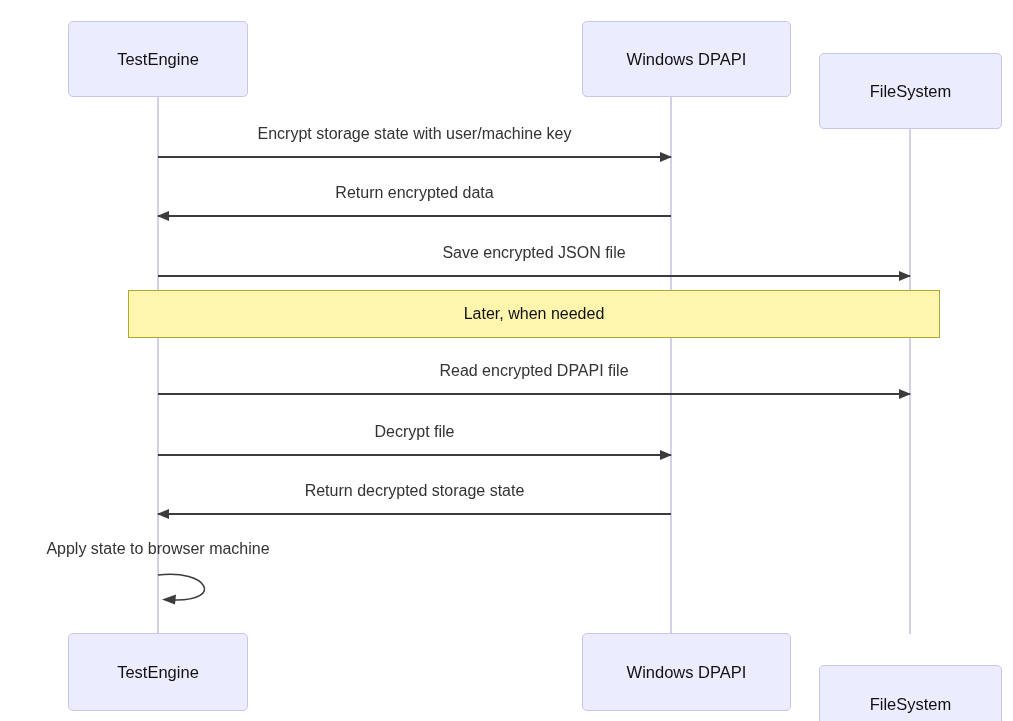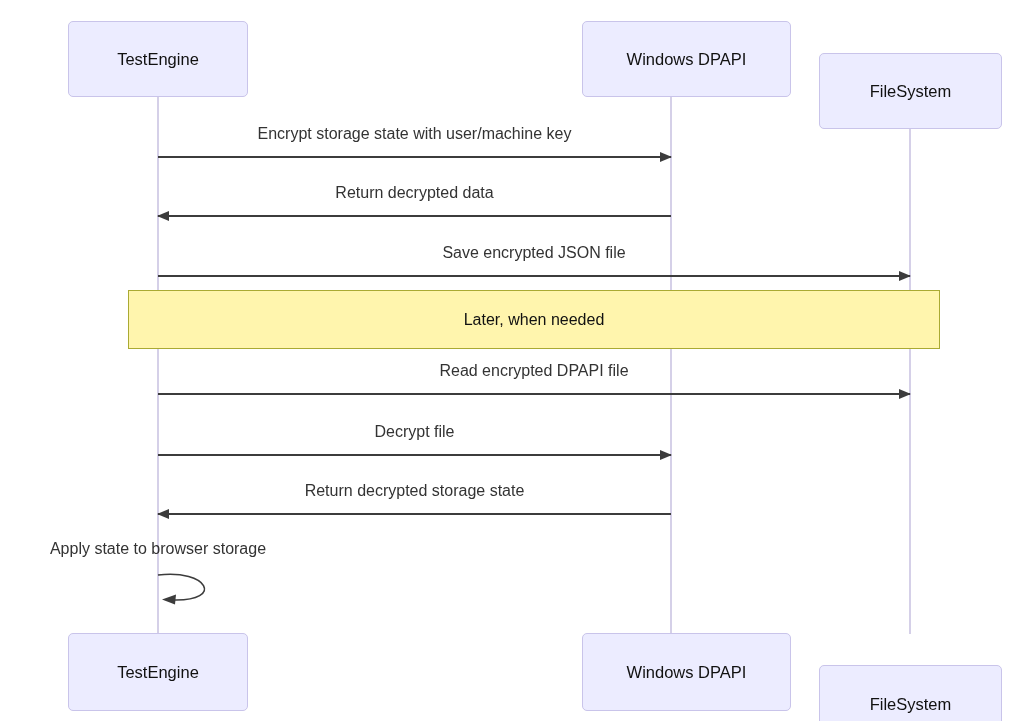--- a/index.html
+++ b/index.html
@@ -77,21 +77,21 @@
   .m1 { left: 158px; top: 156px; width: 513px; }
   .m2 { left: 158px; top: 215px; width: 513px; }
   .m3 { left: 158px; top: 275px; width: 752px; }
   .m4 { left: 158px; top: 393px; width: 752px; }
   .m5 { left: 158px; top: 454px; width: 513px; }
   .m6 { left: 158px; top: 513px; width: 513px; }
   
   .note {
     position: absolute;
     left: 128px; top: 290px;
-    width: 812px; height: 59px;
+    width: 812px; height: 48px;
     background: #fff5ad;
     border: 1px solid #aaaa33;
     box-sizing: border-box;
     display: flex;
     align-items: center;
     justify-content: center;
     font-size: 16px;
     color: #111111;
     z-index: 4;
   }
@@ -132,21 +132,21 @@
   </div>
 
   <div class="message m1">
     <div class="msg-label">Encrypt storage state with user/machine key</div>
     <div class="msg-line">
       <div class="arrowhead right"></div>
     </div>
   </div>
 
   <div class="message m2">
-    <div class="msg-label">Return decrypted data</div>
+    <div class="msg-label">Return encrypted data</div>
     <div class="msg-line">
       <div class="arrowhead left"></div>
     </div>
   </div>
 
   <div class="message m3">
     <div class="msg-label">Save encrypted JSON file</div>
     <div class="msg-line">
       <div class="arrowhead right"></div>
     </div>
@@ -170,21 +170,21 @@
     </div>
   </div>
 
   <div class="message m6">
     <div class="msg-label">Return decrypted storage state</div>
     <div class="msg-line">
       <div class="arrowhead left"></div>
     </div>
   </div>
 
-  <div class="self-label">Apply state to browser storage</div>
+  <div class="self-label">Apply state to browser machine</div>
   <svg class="self-loop" width="82" height="46" viewBox="0 0 82 46">
     <path d="M 8 10 C 58 4 74 36 24 35" fill="none" stroke="#3c3c3c" stroke-width="1.6"></path>
     <polygon points="12,34.5 26,29.5 25,39.5" fill="#3c3c3c"></polygon>
   </svg>
 
   <div class="actor bottom a1">
     <span>TestEngine</span>
   </div>
   <div class="actor bottom a2">
     <span>Windows DPAPI</span>

